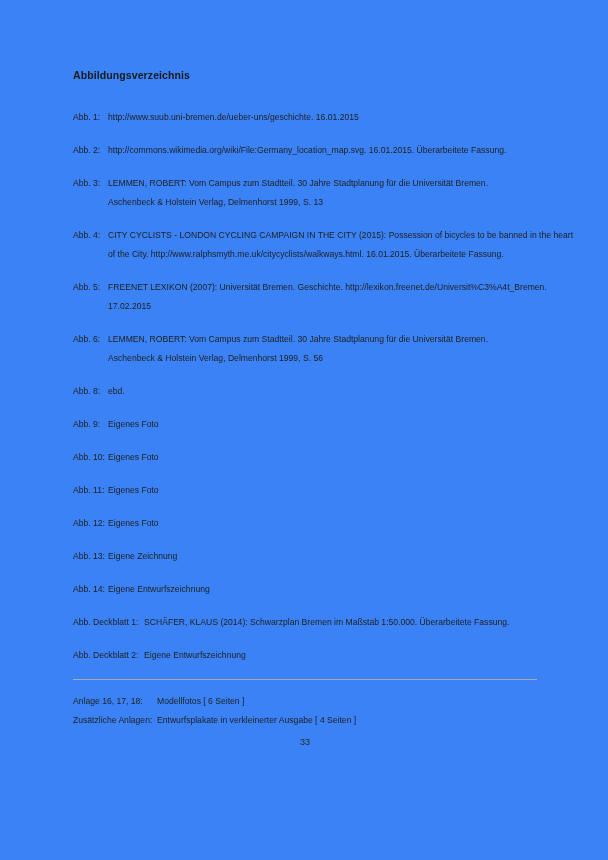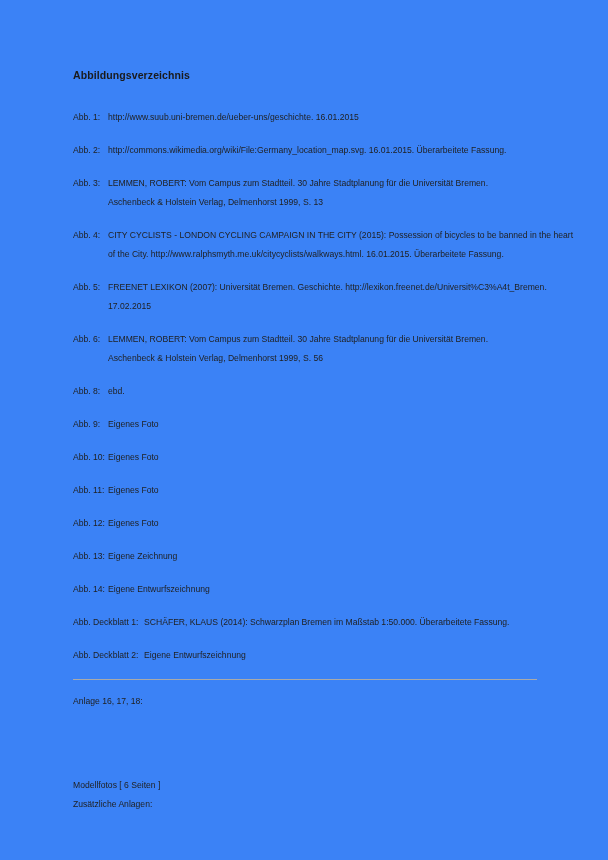--- a/index.html
+++ b/index.html
@@ -50,21 +50,20 @@
     border-top: 1px solid #aaaaaa;
     margin: 4px 0 12px 0;
     width: 100%;
   }
   .appendix-row {
     display: flex;
     align-items: flex-start;
     font-size: 8.6px;
     line-height: 19px;
     white-space: nowrap;
-    flex-direction: column;
   }
   .appendix-row .label {
     flex: 0 0 84px;
   }
   .page-number {
     text-align: center;
     font-size: 9px;
     margin-top: 7px;
     color: #2a2a2a;
   }

